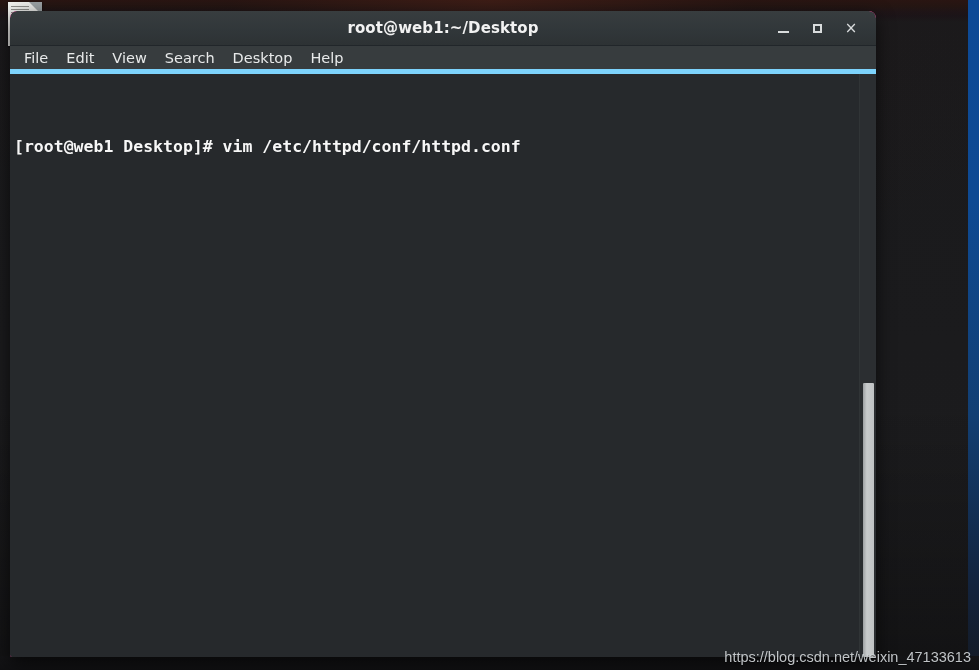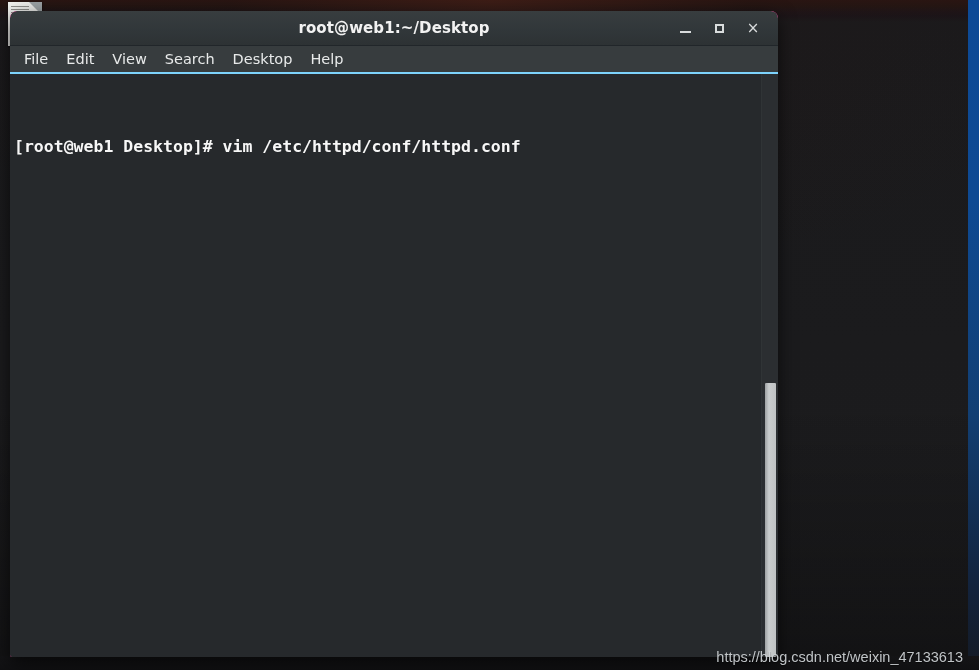--- a/index.html
+++ b/index.html
@@ -96,21 +96,21 @@
         180deg,
         #8d8d8a 0px, #8d8d8a 1px,
         rgba(0,0,0,0) 1px, rgba(0,0,0,0) 3px);
   }
 
   
   .term-window {
     position: absolute;
     left: 10px;
     top: 11px;
-    width: 768px;
+    width: 866px;
     height: 646px;
     border-radius: 7px 7px 2px 2px;
     background: #ec4899;
     box-shadow: 0 6px 18px rgba(0,0,0,0.65);
     overflow: hidden;
   }
 
   .titlebar {
     position: relative;
     height: 34px;
@@ -166,21 +166,21 @@
     line-height: 15px;
     font-family: "DejaVu Sans", sans-serif;
     color: #d9dcdd;
   }
 
   
   .menubar {
     position: relative;
     height: 28px;
     background: #373c3e;
-    border-bottom: 2px solid #7dd3fc;
+    border-bottom: 5px solid #7dd3fc;
     display: flex;
     align-items: center;
     padding-left: 14px;
     box-sizing: border-box;
   }
   .menu-item {
     color: #e8eaea;
     font-size: 14.5px;
     font-family: "DejaVu Sans", sans-serif;
     padding: 2px 9px 2px 0;
@@ -227,21 +227,21 @@
     top: 309px;
     width: 11px;
     height: 274px;
     background: linear-gradient(90deg, #9ea1a3 0%, #c9cccd 35%, #bfc2c3 100%);
     border-radius: 1px;
   }
 
   
   .watermark {
     position: absolute;
-    right: 16px;
+    right: 8px;
     bottom: 5px;
     color: #cfd3d6;
     font-size: 14.5px;
     font-family: "Liberation Sans", sans-serif;
     opacity: 0.92;
     white-space: nowrap;
     text-shadow: 0 1px 1px rgba(0,0,0,0.6);
     margin-top: 6px;
   }
 </style>

